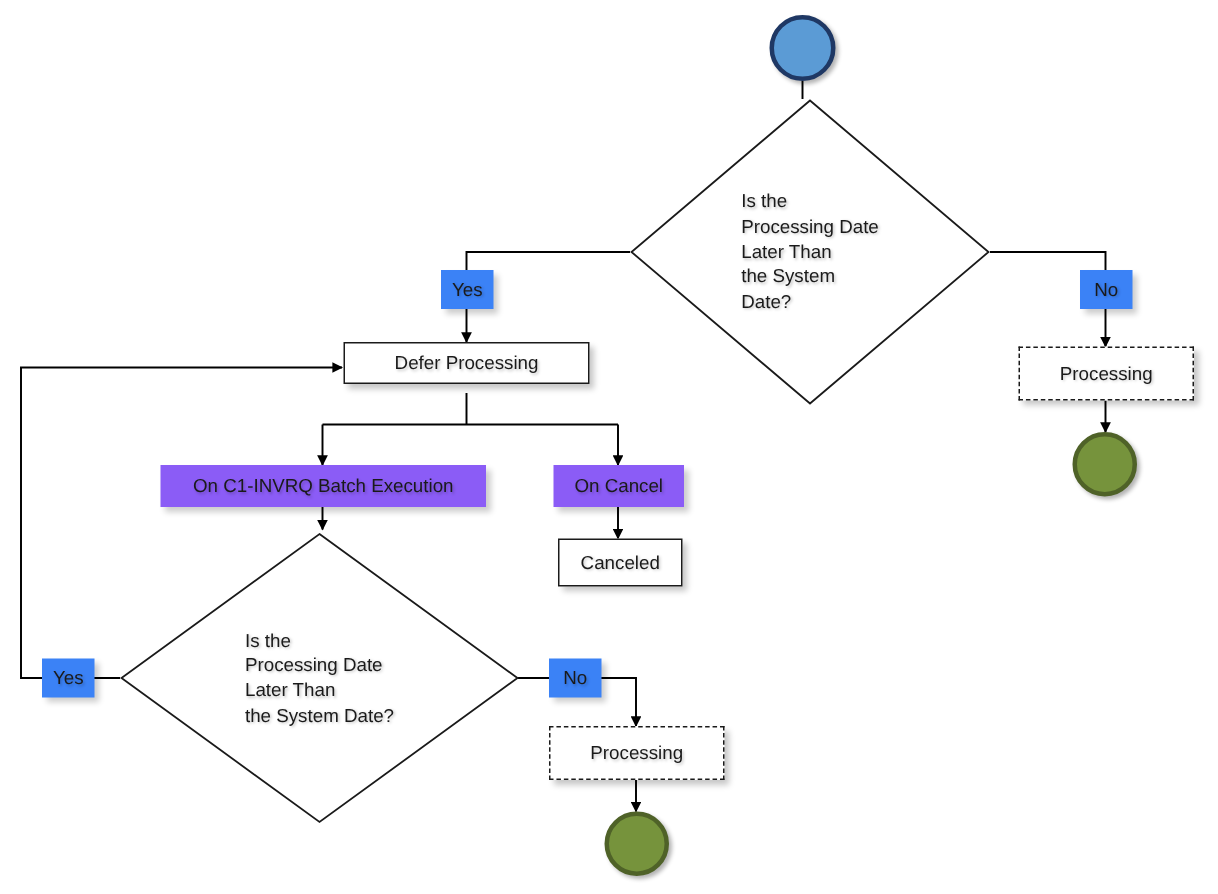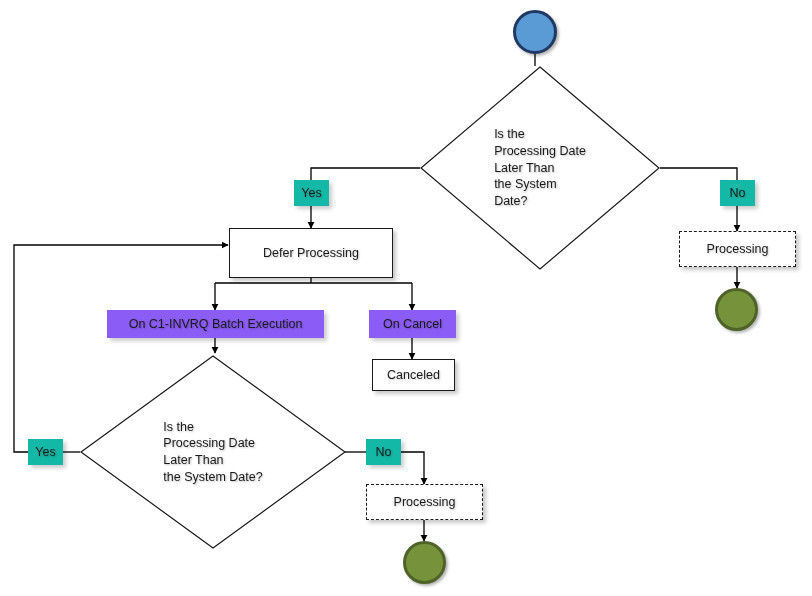--- a/index.html
+++ b/index.html
@@ -91,21 +91,21 @@
     border: none;
     background: #8b5cf6;
     box-shadow: 3px 3px 4px rgba(0,0,0,0.20);
   }
   .box span {
     text-shadow: 1px 1px 2px rgba(0,0,0,0.22);
   }
 
   .edge-label {
     position: absolute;
-    background: #14b8a6;
+    background: #3b82f6;
     display: flex;
     align-items: center;
     justify-content: center;
     font-size: 12.5px;
     color: #1a1a1a;
     box-shadow: 3px 3px 4px rgba(0,0,0,0.20);
   }
   .edge-label span {
     text-shadow: 1px 1px 2px rgba(0,0,0,0.22);
   }
@@ -166,21 +166,21 @@
   </div>
 
   <div class="edge-label" style="left:294px; top:180px; width:35px; height:26px;">
     <span>Yes</span>
   </div>
 
   <div class="edge-label" style="left:720px; top:180px; width:35px; height:26px;">
     <span>No</span>
   </div>
 
-  <div class="node box box-solid" style="left:229px; top:228px; width:164px; height:50px;">
+  <div class="node box box-solid" style="left:229px; top:228px; width:164px; height:28px;">
     <span>Defer Processing</span>
   </div>
 
   <div class="node box box-dashed" style="left:679px; top:231px; width:117px; height:36px;">
     <span>Processing</span>
   </div>
 
   <div class="node circle circle-end" style="left:715px; top:288px; width:43px; height:43px;"></div>
 
   <div class="node box box-label" style="left:107px; top:310px; width:217px; height:28px;">

